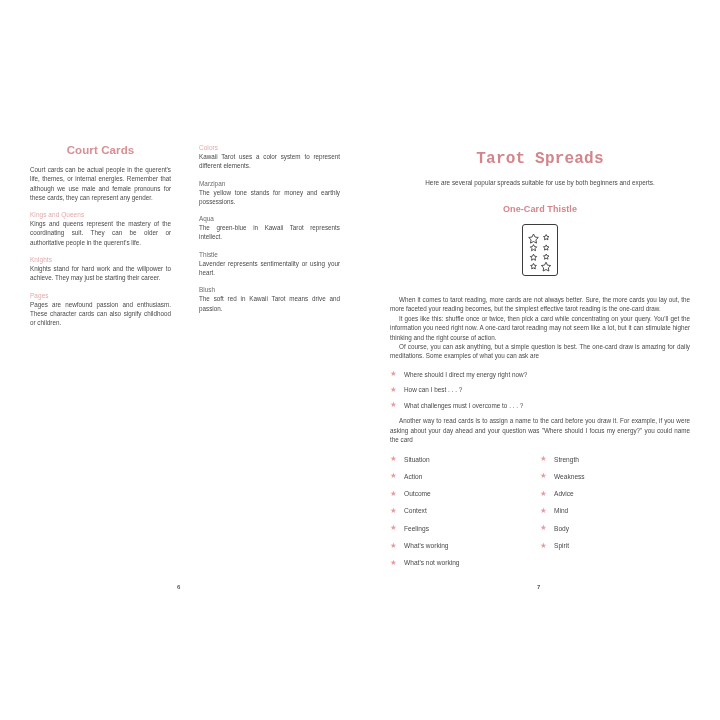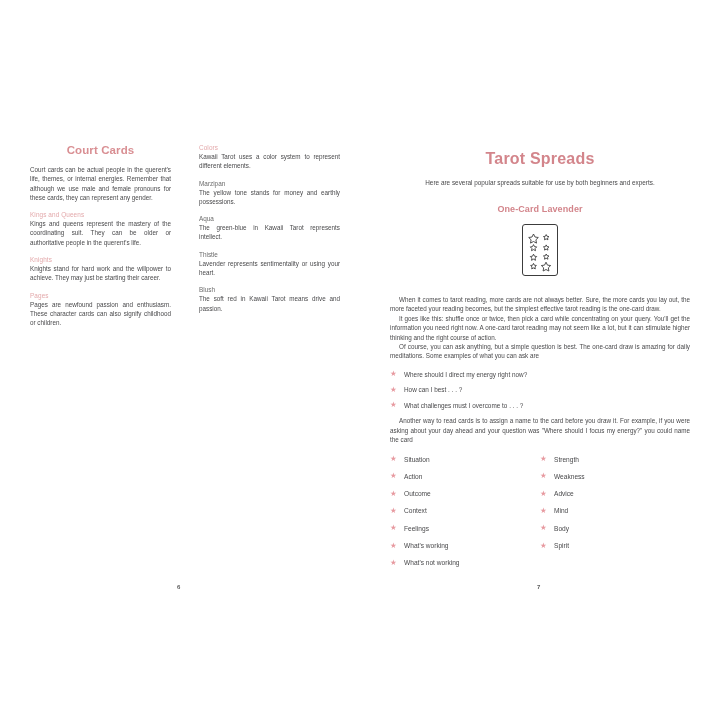--- a/index.html
+++ b/index.html
@@ -83,20 +83,21 @@
     width: 300px;
     height: 470px;
   }
   .big-title {
     font-size: 16px;
     font-weight: bold;
     color: #d3858b;
     text-align: center;
     margin: 6px 0 11px 0;
     letter-spacing: 0.2px;
+    font-family: Liberation Mono, monospace;
   }
   .intro-line {
     font-size: 6.4px;
     color: #49494b;
     text-align: center;
     margin: 0 0 18px 0;
   }
   .section-title {
     font-size: 9px;
     font-weight: bold;
@@ -239,21 +240,21 @@
 
     </div>
   </div>
 
   <div class="page-right">
 
     <h1 class="big-title">Tarot Spreads</h1>
 
     <p class="intro-line">Here are several popular spreads suitable for use by both beginners and experts.</p>
 
-    <h2 class="section-title">One-Card Lavender</h2>
+    <h2 class="section-title">One-Card Thistle</h2>
 
     <div class="card-wrap">
       <div class="tarot-card">
         <svg width="34" height="50" viewBox="0 0 34 50">
           <g fill="none" stroke="#3c3c3c" stroke-width="0.9" stroke-linejoin="round">
 
             <path d="M10.5 9.0 l1.5 3.0 3.3 0.5 -2.4 2.3 0.6 3.3 -3.0 -1.6 -3.0 1.6 0.6 -3.3 -2.4 -2.3 3.3 -0.5 z"></path>
             <path d="M10.5 19.6 l1.0 2.0 2.2 0.3 -1.6 1.6 0.4 2.2 -2.0 -1.1 -2.0 1.1 0.4 -2.2 -1.6 -1.6 2.2 -0.3 z"></path>
             <path d="M10.5 29.2 l1.0 2.0 2.2 0.3 -1.6 1.6 0.4 2.2 -2.0 -1.1 -2.0 1.1 0.4 -2.2 -1.6 -1.6 2.2 -0.3 z"></path>
             <path d="M10.5 38.4 l0.9 1.8 2.0 0.3 -1.45 1.4 0.35 2.0 -1.8 -0.95 -1.8 0.95 0.35 -2.0 -1.45 -1.4 2.0 -0.3 z"></path>

